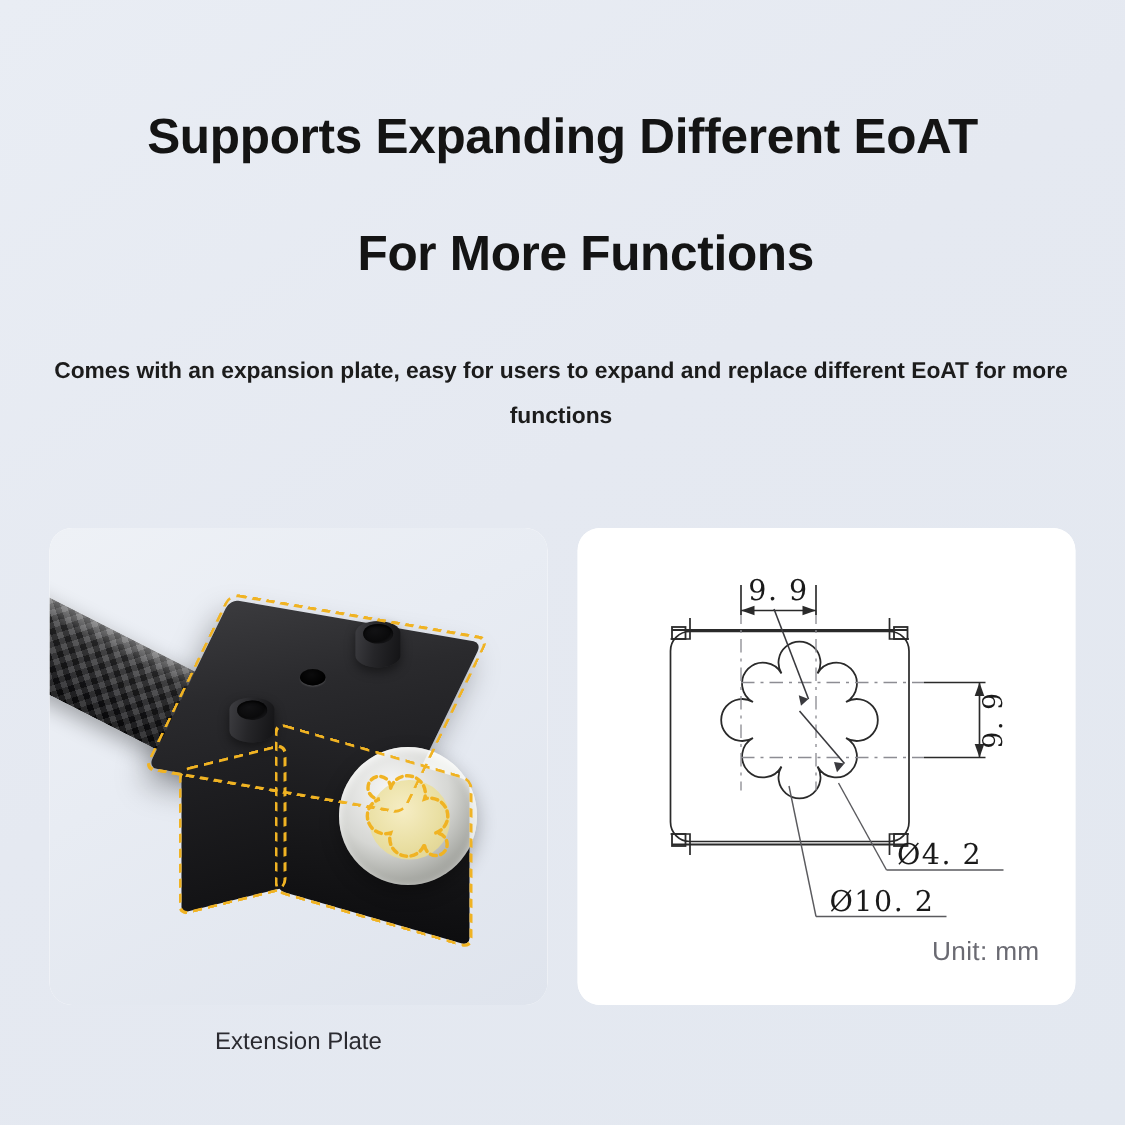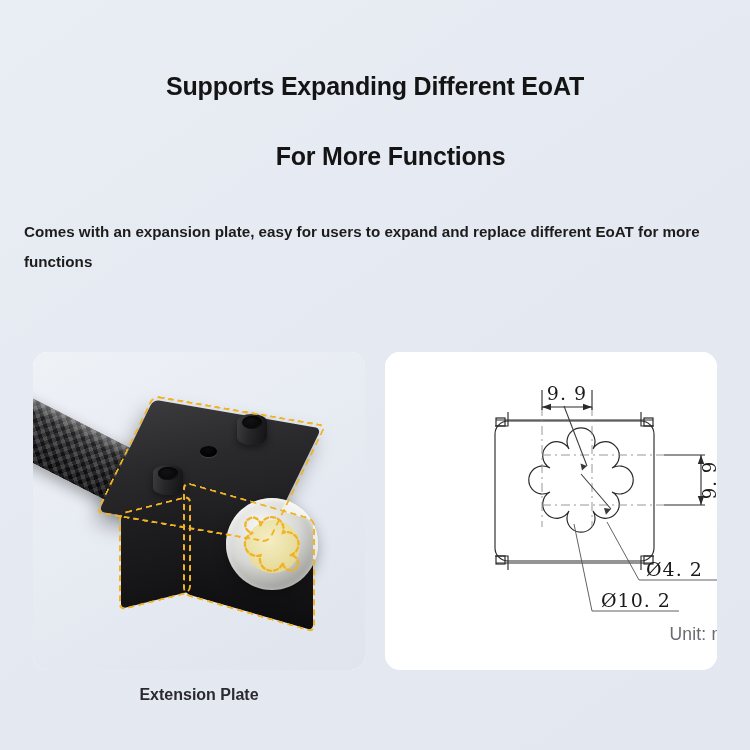--- a/index.html
+++ b/index.html
@@ -16,32 +16,32 @@
     color: #111;
     position: relative;
   }
 
   
   .header {
     padding-top: 74px;
     text-align: center;
   }
   .title-line {
-    font-size: 25px;
+    font-size: 33px;
     font-weight: 700;
     letter-spacing: -0.2px;
     line-height: 1.0;
     color: #141414;
   }
   .title-line.second { margin-top: 45px; margin-left: 31px; }
 
   .subtitle {
     margin: 48px 0 0 24px;
     width: 700px;
-    text-align: left;
+    text-align: center;
     font-size: 15.2px;
     font-weight: 600;
     line-height: 2.0;
     color: #1c1c1c;
   }
 
   
   .panels {
     position: absolute;
     top: 352px;
@@ -193,21 +193,21 @@
     opacity: 0.95;
   }
   .clover-hl {
     position: absolute;
     left: 50%; top: 50%;
     width: 58px; height: 58px;
     transform: translate(-50%, -50%);
   }
 
   
-  .cad { position: absolute; inset: 0; background: #fff; padding-left: 48px; }
+  .cad { position: absolute; inset: 0; background: #fff; }
   .cad svg { display: block; }
 
   .cad-text {
     font-family: "DejaVu Serif", serif;
     font-size: 19px;
     fill: #1a1a1a;
     letter-spacing: 1px;
   }
   .cad-text.vert { font-size: 18px; }
   .unit-text {
@@ -226,21 +226,21 @@
     height: 40px;
   }
   .caption {
     position: absolute;
     top: 0;
     width: 332px;
     text-align: center;
     font-size: 16px;
     color: #2a2a30;
   }
-  .caption.left  { left: 33px; font-weight: bold; }
+  .caption.left  { left: 33px; }
   .caption.right { left: 385px; }
 </style>
 </head>
 <body>
 
 <div class="header">
   <div class="title-line">Supports Expanding Different EoAT</div>
   <div class="title-line second">For More Functions</div>
   <div class="subtitle">Comes with an expansion plate, easy for users to expand and replace different EoAT for more functions</div>
 </div>

